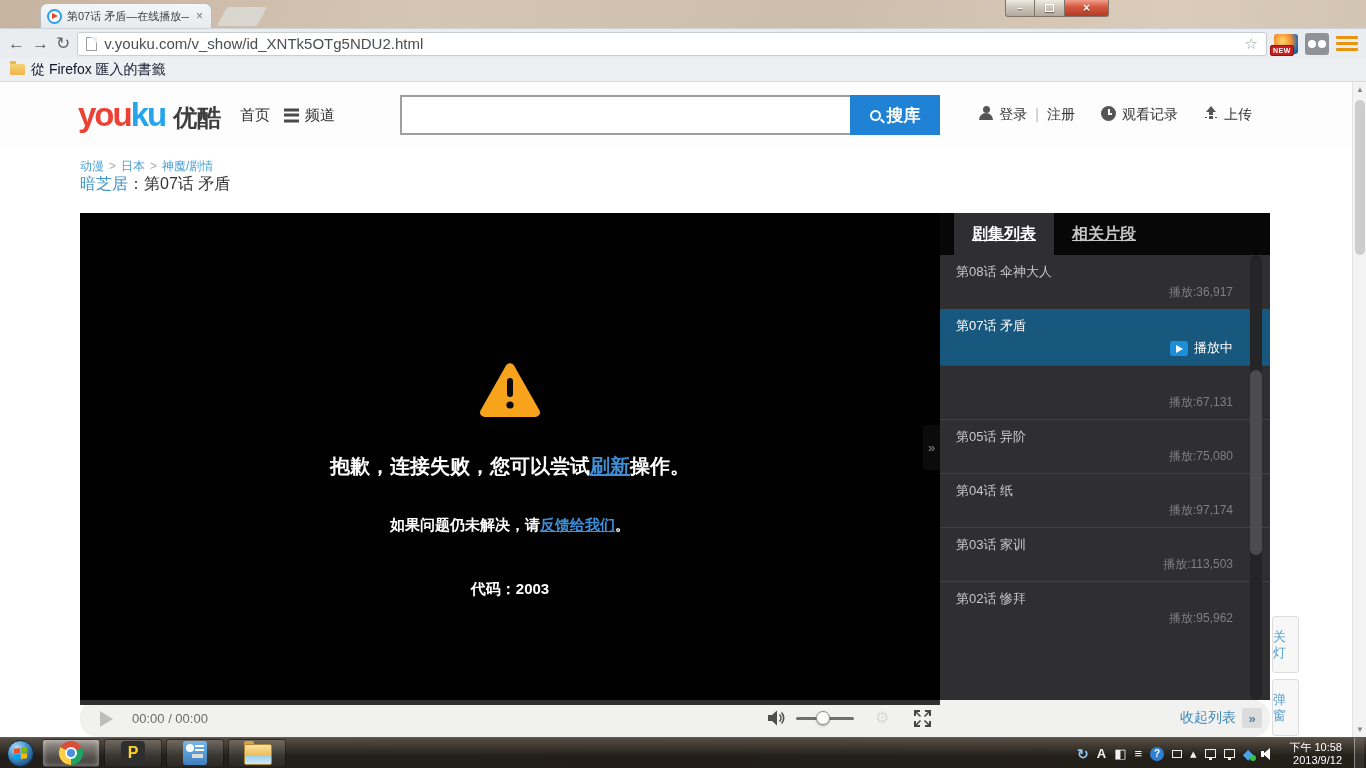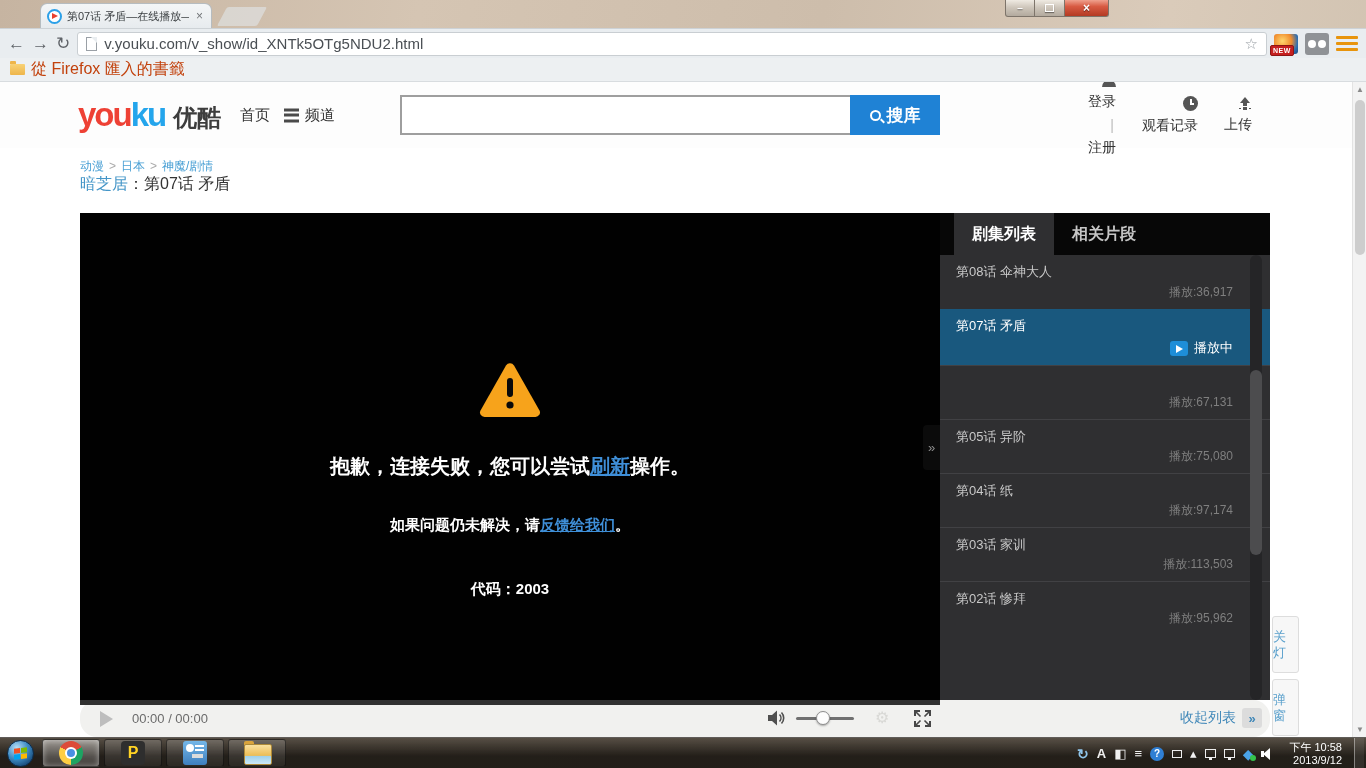--- a/index.html
+++ b/index.html
@@ -52,21 +52,21 @@
     align-items:center; justify-content:center; gap:2px; }
   .ext-gray i { width:8px; height:8px; border-radius:50%; background:#fff; }
   .menu-btn { width:22px; display:flex; flex-direction:column; gap:3px; }
   .menu-btn i { height:3px; background:#e8940c; border-radius:1px; }
   .bookmarks { position:absolute; left:0; top:58px; width:1366px; height:24px; background:#edf0f2;
     border-bottom:1px solid #d8dcdf; display:flex; align-items:center; padding:0 10px; gap:6px; }
   .folder-icon { width:15px; height:11px; background:linear-gradient(#f8d276,#eeb54a); border-radius:1px;
     position:relative; }
   .folder-icon::before { content:""; position:absolute; left:0; top:-3px; width:6px; height:3px;
     background:#eeb54a; border-radius:1px 1px 0 0; }
-  .bm-label { font-size:16px; color:#c2410c; }
+  .bm-label { font-size:14px; color:#0f172a; }
   
   .page { position:absolute; left:0; top:82px; width:1352px; height:655px; background:#fff; overflow:hidden; }
   .scrollbar { position:absolute; right:0; top:82px; width:14px; height:655px; background:#f3f3f3;
     border-left:1px solid #e3e3e3; }
   .sb-arrow { position:absolute; left:0; width:14px; text-align:center; font-size:8px; color:#8a8a8a; }
   .sb-thumb { position:absolute; left:2px; top:18px; width:10px; height:155px; background:#cdcdcd; border-radius:5px; }
   
   .site-header { position:absolute; left:0; top:0; width:100%; height:66px; background:#fdfdfd; }
   .logo-wrap { position:absolute; left:78px; top:50%; transform:translateY(-50%); display:flex; align-items:baseline; gap:8px; }
   .logo-latin { font-size:33px; font-weight:bold; letter-spacing:-2px; }
@@ -79,21 +79,21 @@
   .search-wrap { position:absolute; left:400px; top:13px; display:flex; }
   .search-input { width:450px; height:40px; border:2px solid #9e9e9e; border-right:none; outline:none;
     font-size:16px; padding:0 10px; }
   .search-btn { width:90px; height:40px; background:#1f82d5; border:none; color:#fff; font-size:17px;
     font-weight:bold; display:flex; align-items:center; justify-content:center; gap:6px; cursor:pointer; }
   .mag-icon { width:11px; height:11px; border:2px solid #fff; border-radius:50%; position:relative; }
   .mag-icon::after { content:""; position:absolute; left:8px; top:8px; width:5px; height:2px; background:#fff;
     transform:rotate(45deg); }
   .hdr-right { position:absolute; right:100px; top:50%; transform:translateY(-50%); display:flex;
     align-items:center; gap:26px; font-size:14px; color:#333; }
-  .hdr-group { display:flex; align-items:flex-end; gap:6px;flex-direction:column; }
+  .hdr-group { display:flex; align-items:flex-start; gap:6px; }
   .person-icon { width:14px; height:14px; position:relative; }
   .person-icon::before { content:""; position:absolute; left:4px; top:0; width:7px; height:7px; border-radius:50%; background:#555; }
   .person-icon::after { content:""; position:absolute; left:0; top:7px; width:14px; height:7px; border-radius:7px 7px 0 0; background:#555; }
   .clock-icon { width:15px; height:15px; border-radius:50%; background:#555; position:relative; }
   .clock-icon::after { content:""; position:absolute; left:7px; top:3px; width:2px; height:5px; background:#fff; }
   .clock-icon::before { content:""; position:absolute; left:7px; top:7px; width:4px; height:2px; background:#fff; }
   .upload-icon { width:14px; height:13px; position:relative; }
   .upload-icon::before { content:""; position:absolute; left:2px; top:0; border-bottom:6px solid #555;
     border-left:5px solid transparent; border-right:5px solid transparent; }
   .upload-icon::after { content:""; position:absolute; left:5px; top:6px; width:4px; height:3px; background:#555;
@@ -127,21 +127,21 @@
     background:#fdfdfd; border:1px solid #8e8e8e; box-shadow:0 1px 2px rgba(0,0,0,.3); }
   .gear-icon { position:absolute; left:795px; top:8px; font-size:16px; color:#d9d9d6; }
   .fs-icon { position:absolute; left:833px; top:9px; }
   .collapse-wrap { position:absolute; right:8px; top:8px; display:flex; align-items:center; gap:6px; }
   .collapse-link { font-size:14px; color:#3f87b8; text-decoration:none; }
   .collapse-btn { width:20px; height:20px; background:#dcdcdc; border-radius:3px; color:#3f87b8;
     font-weight:bold; font-size:13px; display:flex; align-items:center; justify-content:center; }
   
   .sidebar { position:absolute; left:940px; top:131px; width:330px; height:487px; background:#2f2f31; }
   .sb-tabs { position:absolute; left:0; top:0; width:100%; height:42px; background:#070707; display:flex; padding-left:14px; }
-  .sb-tab { height:42px; line-height:42px; padding:0 18px; font-size:16px; font-weight:bold; color:#c6c6c6; }
+  .sb-tab { height:42px; line-height:42px; padding:0 18px; font-size:16px; font-weight:bold; color:#c6c6c6;text-decoration:underline; }
   .sb-tab.active { background:#2f2f31; color:#fff; }
   .ep-list { position:absolute; left:0; top:42px; width:100%; height:445px; overflow:hidden; }
   .ep { position:relative; height:54px; padding:8px 37px 0 16px; }
   .ep + .ep { border-top:1px solid #414144; }
   .ep-title { font-size:13px; color:#c9c9c9; }
   .ep-views { position:absolute; right:37px; bottom:8px; font-size:12px; color:#7f7f7f; }
   .ep.playing { background:#19587e; height:56px; border-top:none; }
   .ep.playing .ep-title { color:#fff; }
   .playing-wrap { position:absolute; right:37px; bottom:8px; display:flex; align-items:center; gap:6px; }
   .play-badge { width:18px; height:15px; background:#1e8ed8; border-radius:3px; position:relative; }

